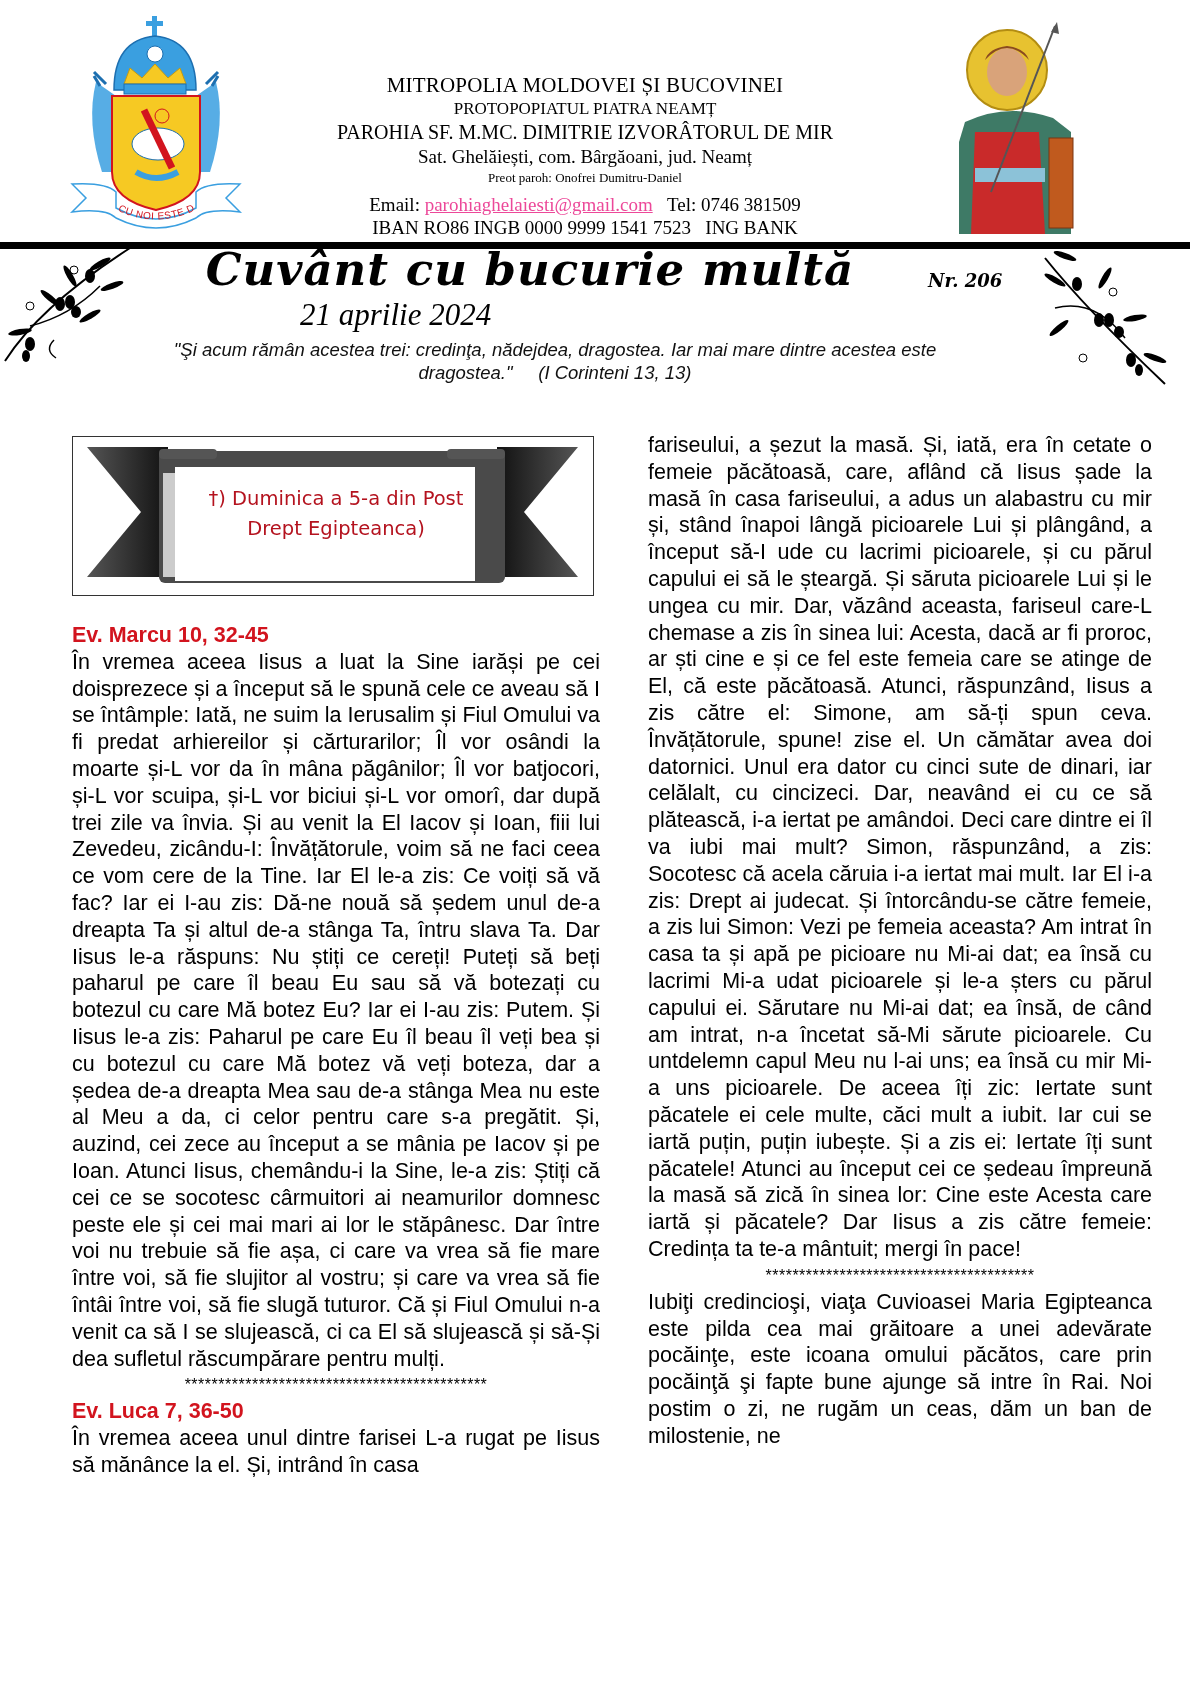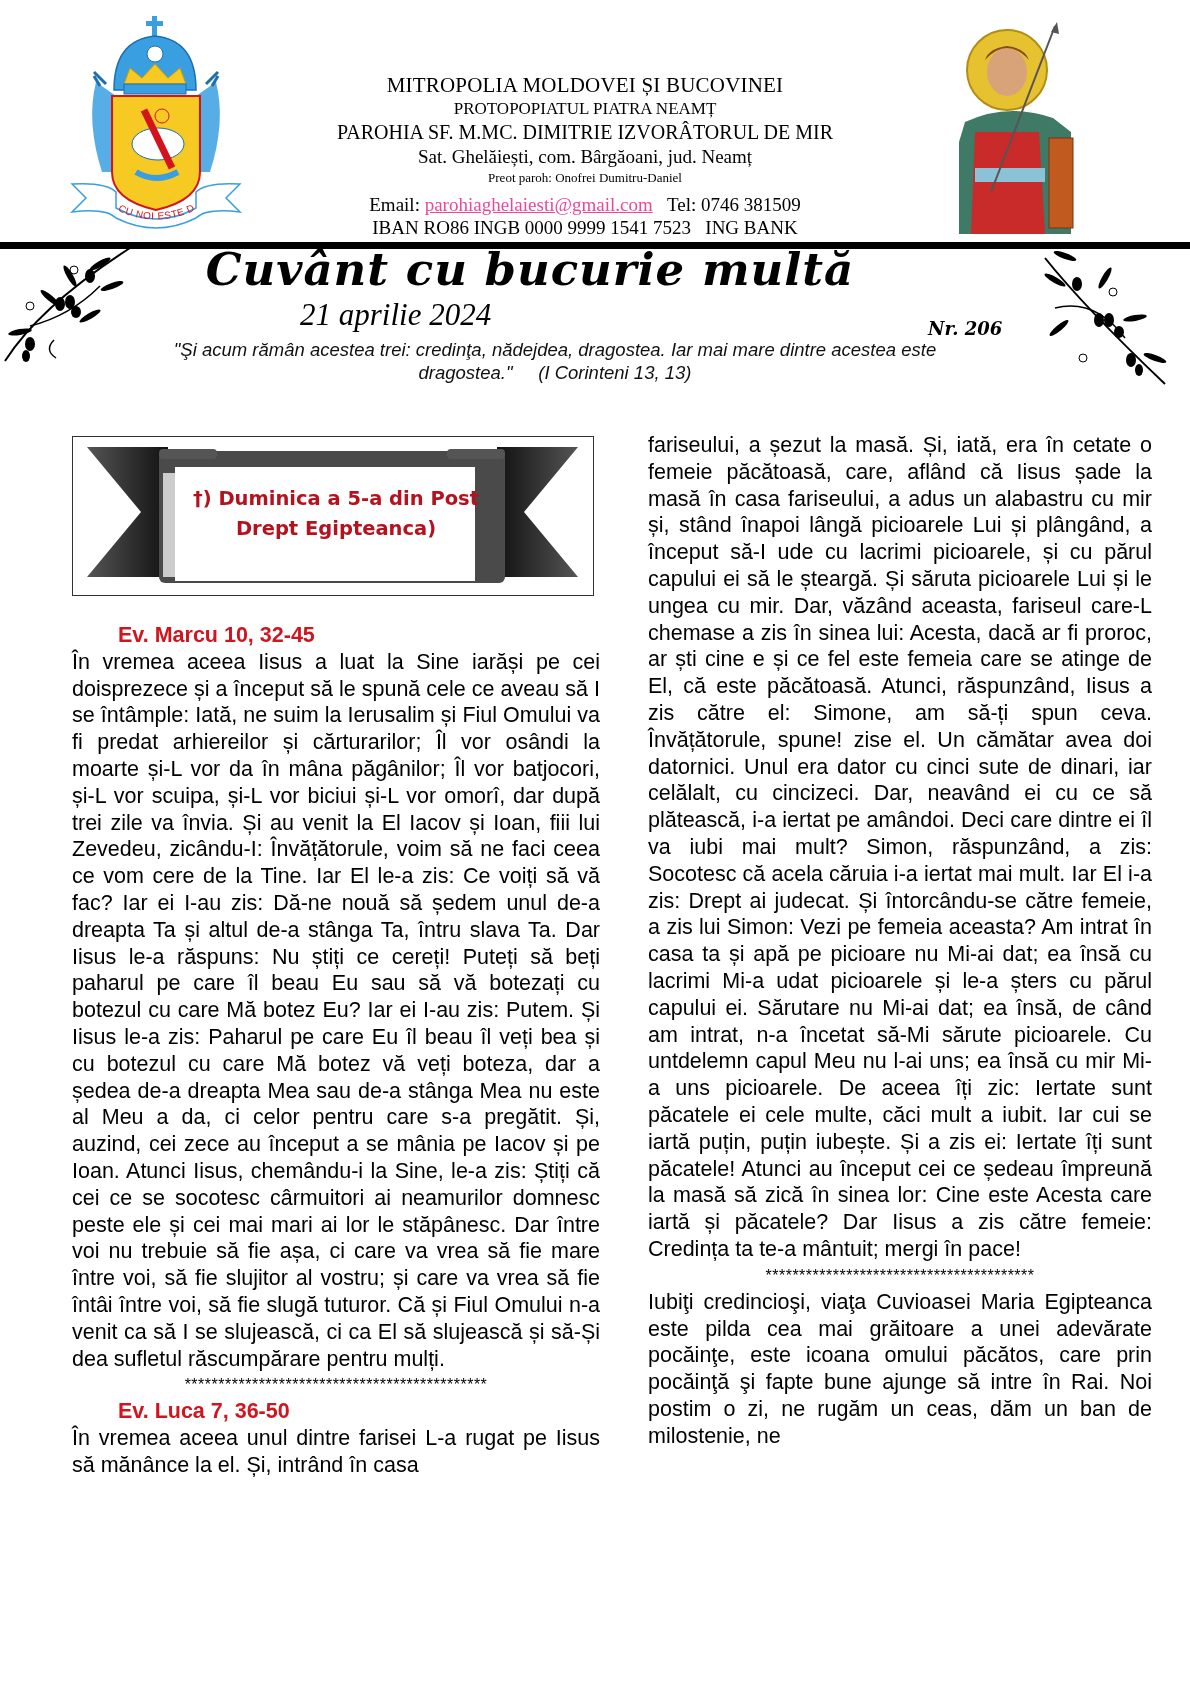--- a/index.html
+++ b/index.html
@@ -15,36 +15,36 @@
   .h4 { top: 146px; font-size: 19px; }
   .h5 { top: 170px; font-size: 13px; }
   .h6 { top: 194px; font-size: 19px; }
   .h7 { top: 217px; font-size: 19px; }
   .email-link { color: #ec4899; text-decoration: underline; }
 
   .rule { position: absolute; left: 0; top: 242px; width: 1190px; height: 7px; background: #000; }
 
   .title { position: absolute; left: 200px; top: 243px; width: 660px; text-align: center;
            font-family: "DejaVu Serif", serif; font-weight: bold; font-style: italic; font-size: 45px; letter-spacing: 1px; }
-  .issue { position: absolute; left: 928px; top: 270px; font-family: "DejaVu Serif", serif; font-weight: bold; font-style: italic; font-size: 18px; margin-top: 48px; }
+  .issue { position: absolute; left: 928px; top: 270px; font-family: "DejaVu Serif", serif; font-weight: bold; font-style: italic; font-size: 18px; }
   .date { position: absolute; left: 300px; top: 297px; width: 490px; text-align: left;
           font-family: "Liberation Serif", serif; font-style: italic; font-size: 31px; }
   .quote { position: absolute; left: 95px; top: 338px; width: 920px; text-align: center;
            font-family: "Liberation Sans", sans-serif; font-style: italic; font-size: 18.5px; line-height: 23px; color: #111; }
 
   
   .col { position: absolute; font-family: "Liberation Sans", sans-serif; font-size: 21.5px; line-height: 26.8px; text-align: justify; }
   .col-left { left: 72px; top: 622px; width: 528px; }
   .col-right { left: 648px; top: 432px; width: 504px; }
-  .red-head { color: #d2141e; font-weight: bold; font-size: 21.5px; line-height: 26.8px; text-align: left; margin-left: 46px; }
+  .red-head { color: #d2141e; font-weight: bold; font-size: 21.5px; line-height: 26.8px; text-align: left; }
   .stars { text-align: center; font-size: 16px; line-height: 26px; letter-spacing: 0.5px; }
   .para { margin: 0; }
 
   
-  .banner-box { position: absolute; left: 72px; top: 436px; width: 522px; height: 160px; border: 1.5px solid #333; background: #fff; box-sizing: border-box; font-weight: bold; }
+  .banner-box { position: absolute; left: 72px; top: 436px; width: 522px; height: 160px; border: 1.5px solid #333; background: #fff; box-sizing: border-box; }
   .banner-title { position: absolute; left: 113px; top: 47px; width: 300px; text-align: center; color: #b4121e;
                   font-family: "DejaVu Sans", sans-serif; font-size: 19.5px; line-height: 30px; }
 </style>
 </head>
 <body>
 
 <div class="abs" style="left:66px; top:12px; width:180px; height:225px;">
   <svg width="180" height="225" viewBox="0 0 180 225">
 
     <rect x="86" y="4" width="5" height="22" fill="#3a9fe0"></rect>

